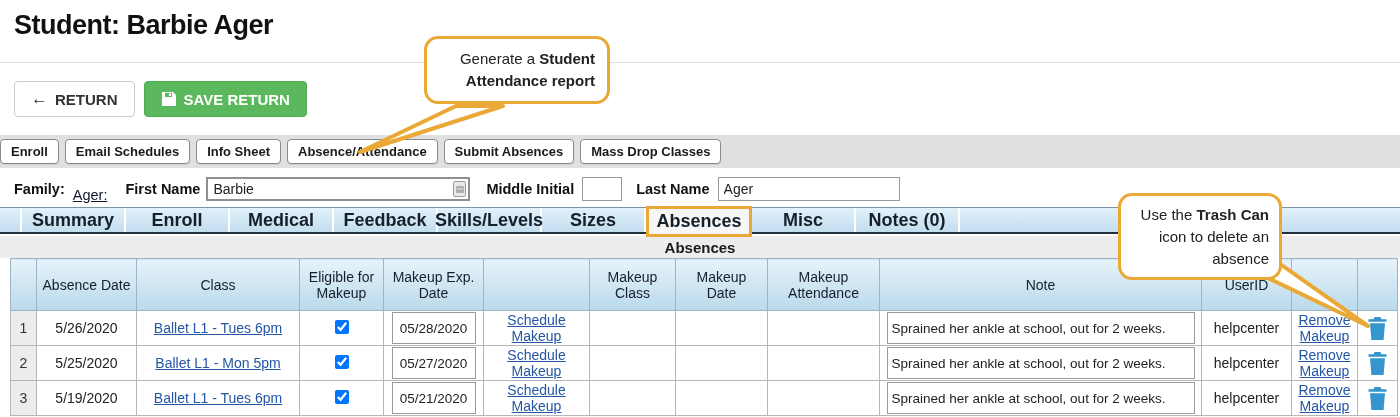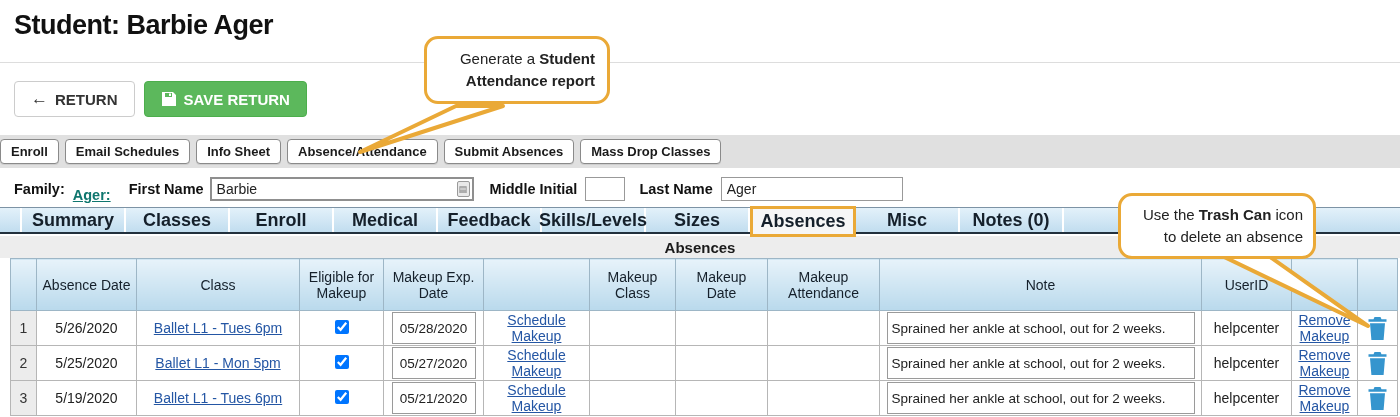--- a/index.html
+++ b/index.html
@@ -24,21 +24,21 @@
   
   .toolbar { position:absolute; left:0; top:135px; width:1400px; height:33px; background:#e0e0e0;
     display:flex; align-items:center; padding-left:0; gap:6px; }
   .tb-btn { background:#fff; border:1px solid #8a8a8a; border-radius:4px; color:#1a1a1a;
     font-size:13px; font-weight:700; padding:4px 10px; cursor:pointer; white-space:nowrap;
     box-shadow:0 1px 0 rgba(0,0,0,.08); }
 
   
   .family-row { position:absolute; left:14px; top:175px; display:flex; align-items:center; font-size:14.5px; color:#111; }
   .family-row .lbl { font-weight:700; }
-  .family-link { color:#0f766e; text-decoration:underline; font-weight:700; margin:12px 18px 0 8px; cursor:pointer; }
+  .family-link { color:#0f172a; text-decoration:underline; font-weight:400; margin:12px 18px 0 8px; cursor:pointer; }
   .inp { border:1px solid #999; height:24px; font-size:14px; padding:0 5px;
     font-family:"Liberation Sans", sans-serif; color:#222; background:#fff; }
   .inp-first-wrap { position:relative; margin:0 16px 0 6px; }
   .inp-first { width:264px; border:2px solid #8f8f8f; }
   .autofill-icon { position:absolute; right:4px; top:4px; width:13px; height:16px; background:#e9e9e9;
     border:1px solid #9a9a9a; border-radius:2px; font-size:9px; color:#777; text-align:center; line-height:15px; }
   .inp-mi { width:40px; margin:0 14px 0 8px; }
   .inp-last { width:182px; margin-left:8px; }
 
   
@@ -119,21 +119,20 @@
     </span>
     <span class="lbl">Middle Initial</span>
     <input class="inp inp-mi" style="">
     <span class="lbl">Last Name</span>
     <input class="inp inp-last" value="Ager" style="">
   </div>
 
   <div class="tabbar">
     <div class="tab-spacer"></div>
     <div class="tab">Summary</div>
-    <div class="tab">Classes</div>
     <div class="tab">Enroll</div>
     <div class="tab">Medical</div>
     <div class="tab">Feedback</div>
     <div class="tab">Skills/Levels</div>
     <div class="tab">Sizes</div>
     <div class="tab active">Absences</div>
     <div class="tab">Misc</div>
     <div class="tab">Notes (0)</div>
   </div>
 
@@ -241,20 +240,20 @@
     </tbody>
   </table>
 
   <div class="callout" style="left:424px; top:36px; width:186px;">
     <span>Generate a </span><b>Student Attendance report</b>
   </div>
   <svg class="co-tail" style="left:348px; top:102px;" width="165" height="58" viewBox="0 0 165 58">
     <polygon points="108,4 12,50 155,4" fill="#ffffff" stroke="#eaa937" stroke-width="4" stroke-linejoin="round"></polygon>
   </svg>
 
-  <div class="callout" style="left:1118px; top:193px; width:198px; padding:8px 10px;">
+  <div class="callout" style="left:1118px; top:193px; width:164px; padding:8px 10px;">
     <span>Use the </span><b>Trash Can</b><span> icon to delete an absence</span>
   </div>
   <svg class="co-tail" style="left:1200px; top:250px;" width="180" height="82" viewBox="0 0 180 82">
     <polygon points="18,4 168,76 66,4" fill="#ffffff" stroke="#eaa937" stroke-width="4" stroke-linejoin="round"></polygon>
   </svg>
 
 </div>
 
 </body></html>

